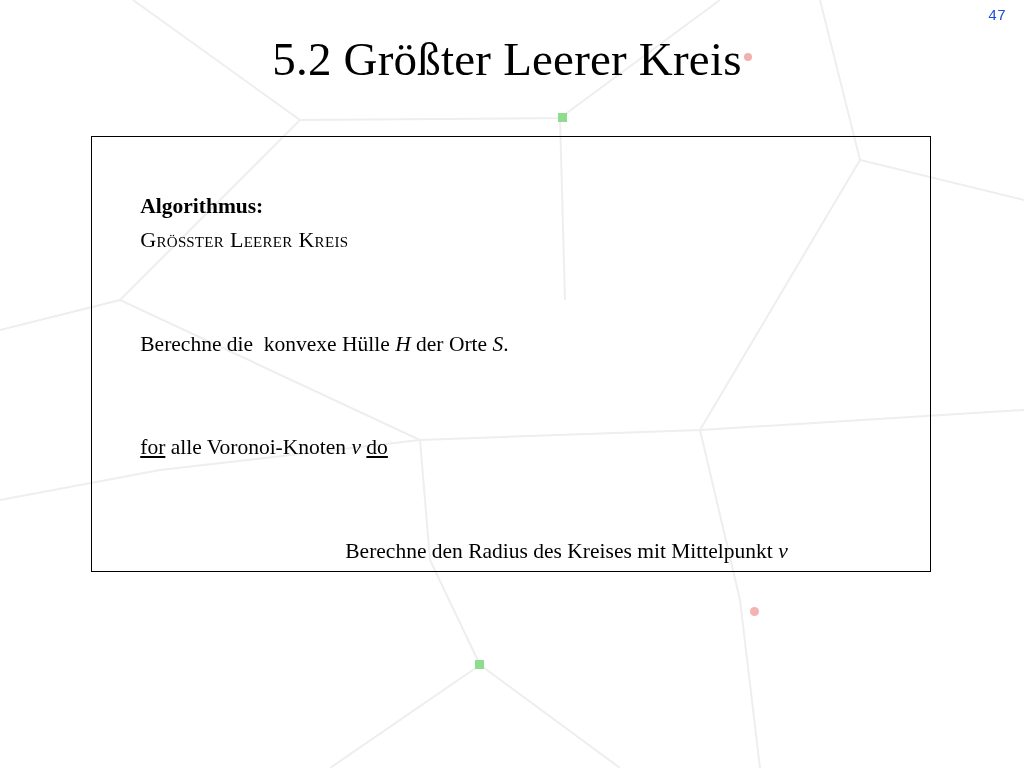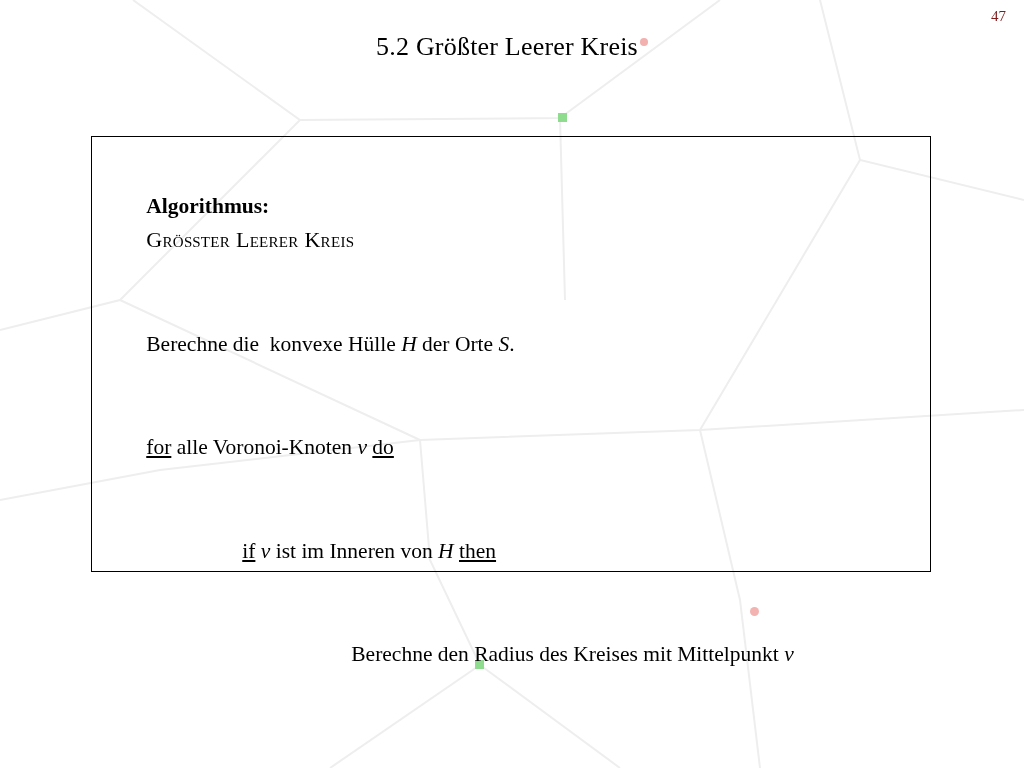--- a/index.html
+++ b/index.html
@@ -24,32 +24,32 @@
     height: 768px;
     pointer-events: none;
     z-index: 0;
   }
 
   .slide-number {
     position: absolute;
     top: 8px;
     right: 18px;
     font-size: 15px;
-    font-family: Liberation Serif, serif;
-    color: #7f1d1d;
+    font-family: Liberation Mono, monospace;
+    color: #1d4ed8;
     z-index: 3;
   }
 
   .slide-title {
     position: absolute;
     top: 32px;
     left: 0;
     width: 1024px;
     text-align: center;
-    font-size: 26px;
+    font-size: 47px;
     font-family: "Liberation Serif", serif;
     color: #000;
     letter-spacing: 0.2px;
     z-index: 3;
   }
   .title-dot {
     display: inline-block;
     width: 8px;
     height: 8px;
     border-radius: 50%;
@@ -62,21 +62,20 @@
   .algo-box {
     position: absolute;
     left: 91px;
     top: 136px;
     width: 840px;
     height: 436px;
     border: 1px solid #000;
     box-sizing: border-box;
     background: transparent;
     z-index: 2;
-    padding-left: 6px;
   }
 
   .algo-inner {
     padding: 17px 0 0 16px;
     font-size: 21.5px;
     line-height: 34.5px;
   }
 
   .line {
     white-space: pre-wrap;
@@ -148,22 +147,19 @@
 
 
     <div class="line">
       Berechne die  konvexe Hülle <span class="it">H</span> der Orte <span class="it">S</span>.
     </div>
 
     <div class="line">
       <span class="u">for</span> alle Voronoi-Knoten <span class="it">v</span> <span class="u">do</span>
     </div>
 
-    <div class="line indent1">
-      <span class="u">if</span> <span class="it">v</span> ist im Inneren von <span class="it">H</span> <span class="u">then</span>
-    </div>
 
     <div class="line indent2">
       Berechne den Radius des Kreises mit Mittelpunkt <span class="it">v</span>
     </div>
 
   </div>
 </div>
 
 </body></html>

